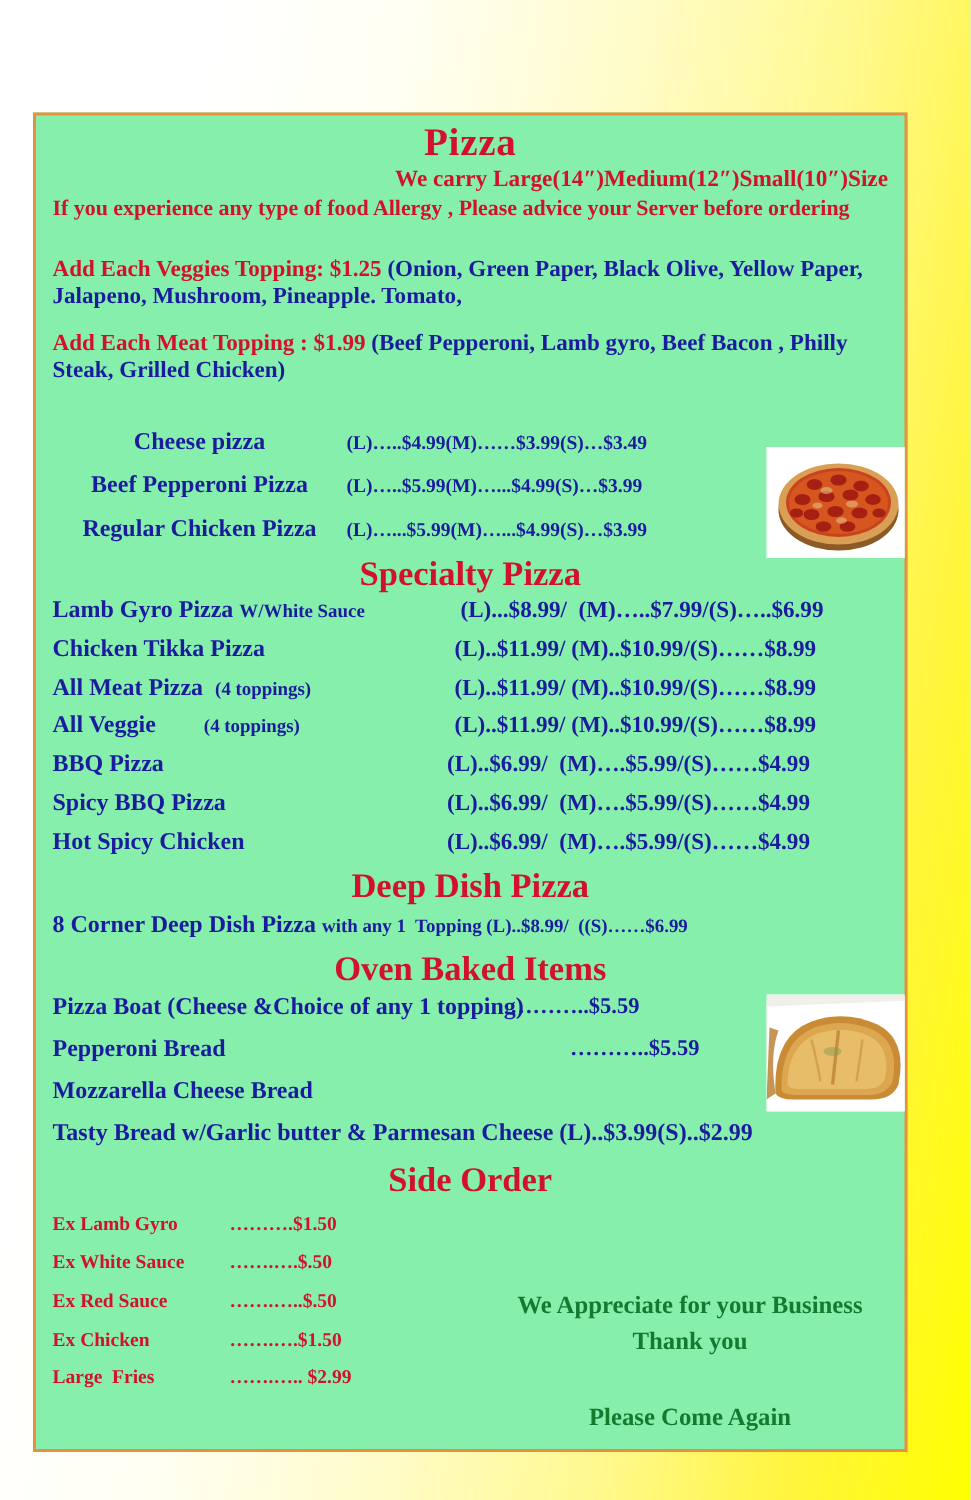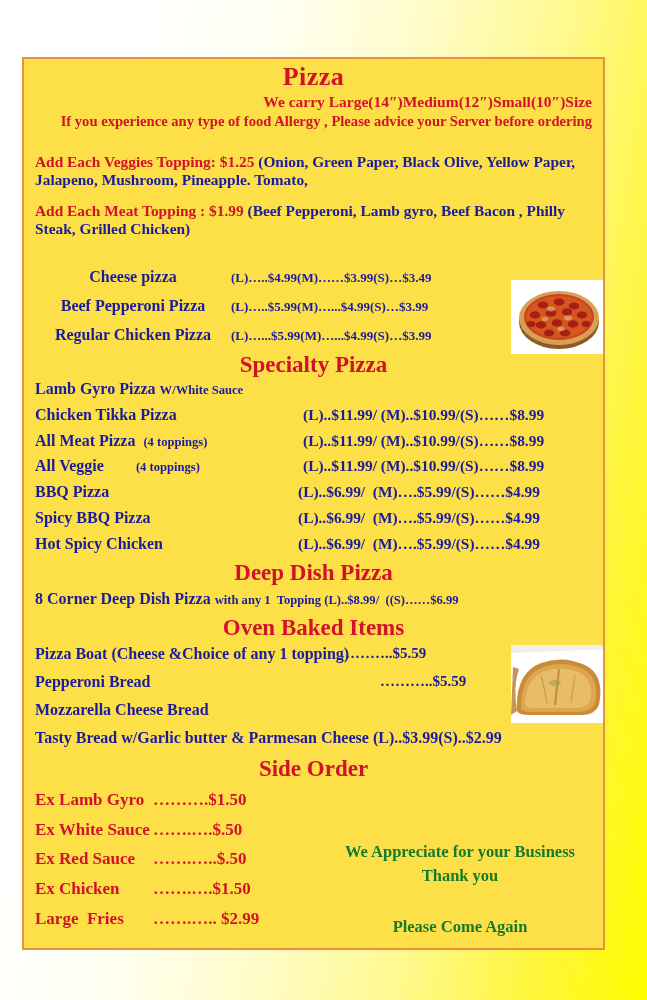--- a/index.html
+++ b/index.html
@@ -13,25 +13,25 @@
     overflow: hidden;
     background: linear-gradient(100deg,
        #ffffff 0%, #ffffff 18%, #fffff2 34%,
        #fffcc9 52%, #fff98d 70%, #fff53a 86%, #ffff00 100%);
     font-family: "Liberation Serif", "DejaVu Serif", serif;
   }
 
   .menu-panel {
     position: absolute;
     left: 22px;
-    top: 57px;
+    top: 75px;
     width: 583px;
     height: 893px;
     box-sizing: border-box;
-    background: #fde047;
+    background: #86efac;
     border: 2px solid #e8913c;
     overflow: hidden;
   }
 
   .inner {
     position: relative;
     padding: 0 11px;
     height: 100%;
   }
 
@@ -50,21 +50,21 @@
   }
   .subtitle {
     text-align: right;
     color: #d2122a;
     font-size: 15.5px;
     font-weight: bold;
     margin-top: 2px;
     line-height: 1.1;
   }
   .allergy {
-    text-align: right;
+    text-align: left;
     color: #d2122a;
     font-size: 14.6px;
     font-weight: bold;
     margin-top: 3px;
     line-height: 1.1;
   }
 
   .section-head {
     text-align: center;
     color: #d2122a;
@@ -99,21 +99,21 @@
   .spec .nm   { display: inline-block; }
   .spec .pr   { position: absolute; left: 268px; font-size: 15.4px; }
   .spec       { position: relative; }
 
   .oven       { position: relative; }
   .oven .pr   { position: absolute; font-size: 15px; }
 
   
   .side-row {
     display: flex;
-    font-size: 17px;
+    font-size: 13px;
     font-weight: bold;
     color: #d2122a;
     line-height: 1.05;
   }
   .side-row .nm  { width: 118px; white-space: pre; }
   .side-row .pr  { white-space: pre; }
 
   .thanks {
     position: absolute;
     color: #137a2e;
@@ -166,20 +166,21 @@
     <span class="pr">(L)…...$5.99(M)…...$4.99(S)…$3.99</span>
   </div>
 
   <div style="height:9px"></div>
   <div class="section-head">Specialty Pizza</div>
   <div style="height:4px"></div>
 
   <div class="row spec" style="margin-bottom:9px">
     <span class="nm">Lamb Gyro Pizza </span>
     <span class="sm">W/White Sauce</span>
+    <span class="pr" style="left:272px">(L)...$8.99/  (M)…..$7.99/(S)…..$6.99</span>
   </div>
   <div class="row spec" style="margin-bottom:9px">
     <span class="nm">Chicken Tikka Pizza</span>
     <span class="sm"></span>
     <span class="pr" style="left:268px">(L)..$11.99/ (M)..$10.99/(S)……$8.99</span>
   </div>
   <div class="row spec" style="margin-bottom:9px">
     <span class="nm">All Meat Pizza  </span>
     <span class="sm">(4 toppings)</span>
     <span class="pr" style="left:268px">(L)..$11.99/ (M)..$10.99/(S)……$8.99</span>

